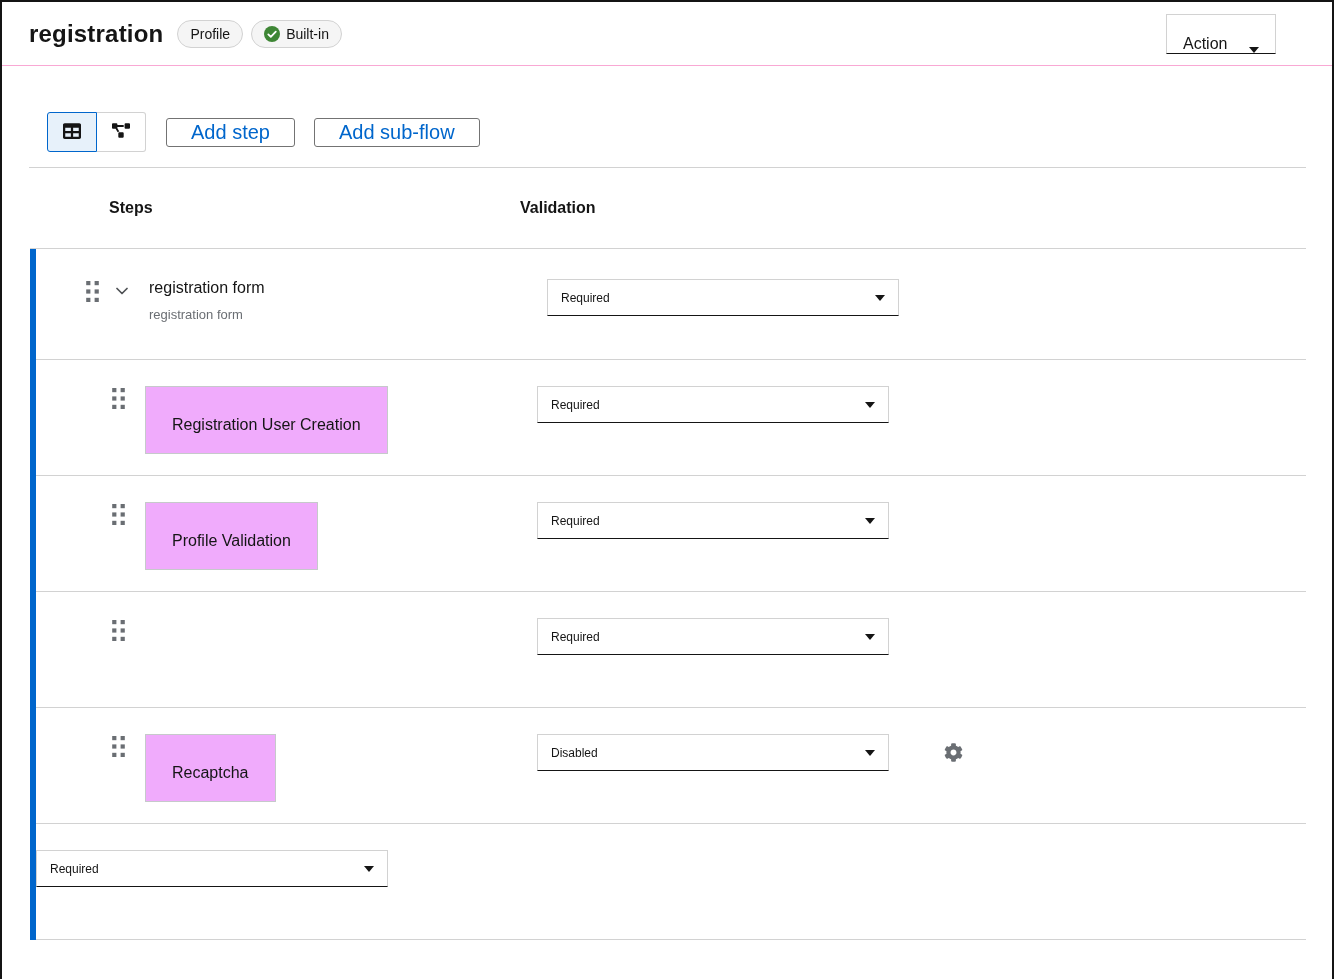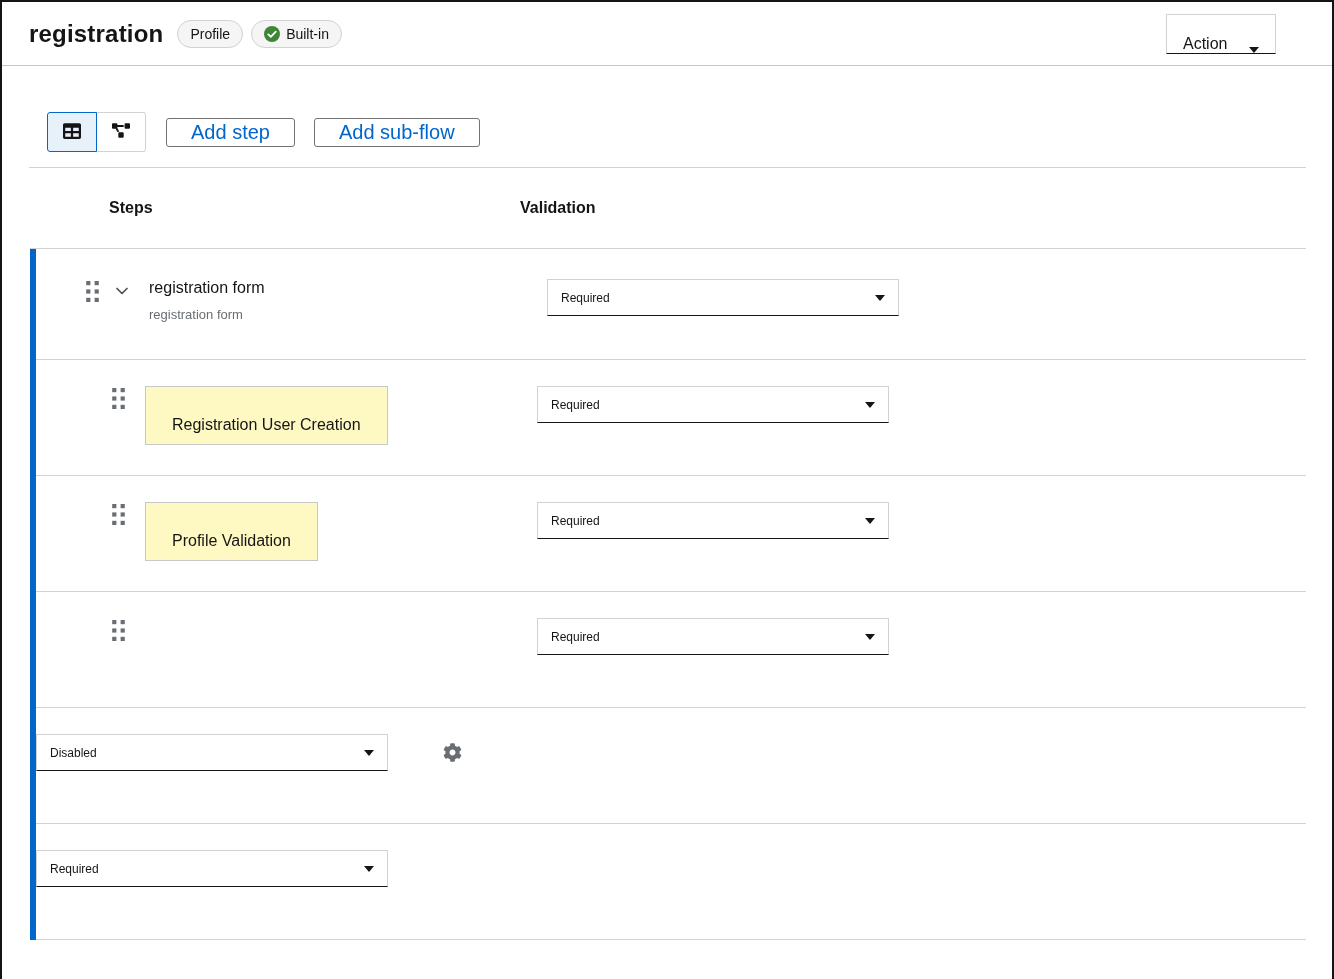--- a/index.html
+++ b/index.html
@@ -100,22 +100,22 @@
     background: none; border: none; cursor: pointer;
     margin: 4px 0 0 17px; padding: 0; display: inline-flex;
   }
 
   .flow-name { margin-left: 21px; }
   .flow-title { font-size: 16px; line-height: 18px; }
   .flow-sub { font-size: 13px; color: #6a6e73; margin-top: 10px; }
 
   .step-box {
     margin-left: 20px;
-    border: 1px solid #c6c9cb; background: #fef9c3;
-    padding: 29px 26px 10px;
+    border: 1px solid #c6c9cb; background: #f0abfc;
+    padding: 29px 26px 19px;
     font-size: 16px; line-height: 18px; white-space: nowrap;
   }
 
   .select-toggle {
     flex: none;
     width: 352px; height: 37px; padding: 0 13px;
     display: flex; align-items: center; justify-content: space-between;
     background: #fff; border: 1px solid #d2d2d2; border-bottom: 1px solid #151515;
     font-size: 12px; cursor: pointer;
   }
@@ -262,20 +262,33 @@
             </svg>
           </span>
         </div>
         <div class="select-toggle">
           <span>Required</span>
           <span class="caret-down"></span>
         </div>
       </div>
 
       <div class="trow step-row">
+        <div class="col-steps">
+          <span class="grip">
+            <svg viewBox="0 0 12 20" width="13" height="21" fill="#6a6e73">
+              <rect x="0" y="0" width="4" height="4"></rect>
+                <rect x="8" y="0" width="4" height="4"></rect>
+              <rect x="0" y="8" width="4" height="4"></rect>
+                <rect x="8" y="8" width="4" height="4"></rect>
+              <rect x="0" y="16" width="4" height="4"></rect>
+                <rect x="8" y="16" width="4" height="4"></rect>
+            </svg>
+          </span>
+          <div class="step-box">Recaptcha</div>
+        </div>
         <div class="select-toggle">
           <span>Disabled</span>
           <span class="caret-down"></span>
         </div>
         <button class="settings-btn">
           <span>
             <svg viewBox="0 0 512 512" width="19" height="19" fill="#6a6e73">
               <path d="M487.4 315.7l-42.6-24.6c4.3-23.2 4.3-47 0-70.2l42.6-24.6c4.9-2.8 7.1-8.6 5.5-14-11.1-35.6-30-67.8-54.7-94.6-3.8-4.1-10-5.1-14.8-2.3L380.8 110c-17.9-15.4-38.5-27.3-60.8-35.1V25.8c0-5.6-3.9-10.5-9.4-11.7-36.7-8.2-74.3-7.8-109.2 0-5.5 1.2-9.4 6.1-9.4 11.7V75c-22.2 7.9-42.8 19.8-60.8 35.1L88.7 85.5c-4.9-2.8-11-1.9-14.8 2.3-24.7 26.7-43.6 58.9-54.7 94.6-1.7 5.4.6 11.2 5.5 14L67.3 221c-4.3 23.2-4.3 47 0 70.2l-42.6 24.6c-4.9 2.8-7.1 8.6-5.5 14 11.1 35.6 30 67.8 54.7 94.6 3.8 4.1 10 5.1 14.8 2.3l42.6-24.6c17.9 15.4 38.5 27.3 60.8 35.1v49.2c0 5.6 3.9 10.5 9.4 11.7 36.7 8.2 74.3 7.8 109.2 0 5.5-1.2 9.4-6.1 9.4-11.7v-49.2c22.2-7.9 42.8-19.8 60.8-35.1l42.6 24.6c4.9 2.8 11 1.9 14.8-2.3 24.7-26.7 43.6-58.9 54.7-94.6 1.5-5.5-.7-11.3-5.6-14.1zM256 336c-44.1 0-80-35.9-80-80s35.9-80 80-80 80 35.9 80 80-35.9 80-80 80z"></path>
             </svg>
           </span>

